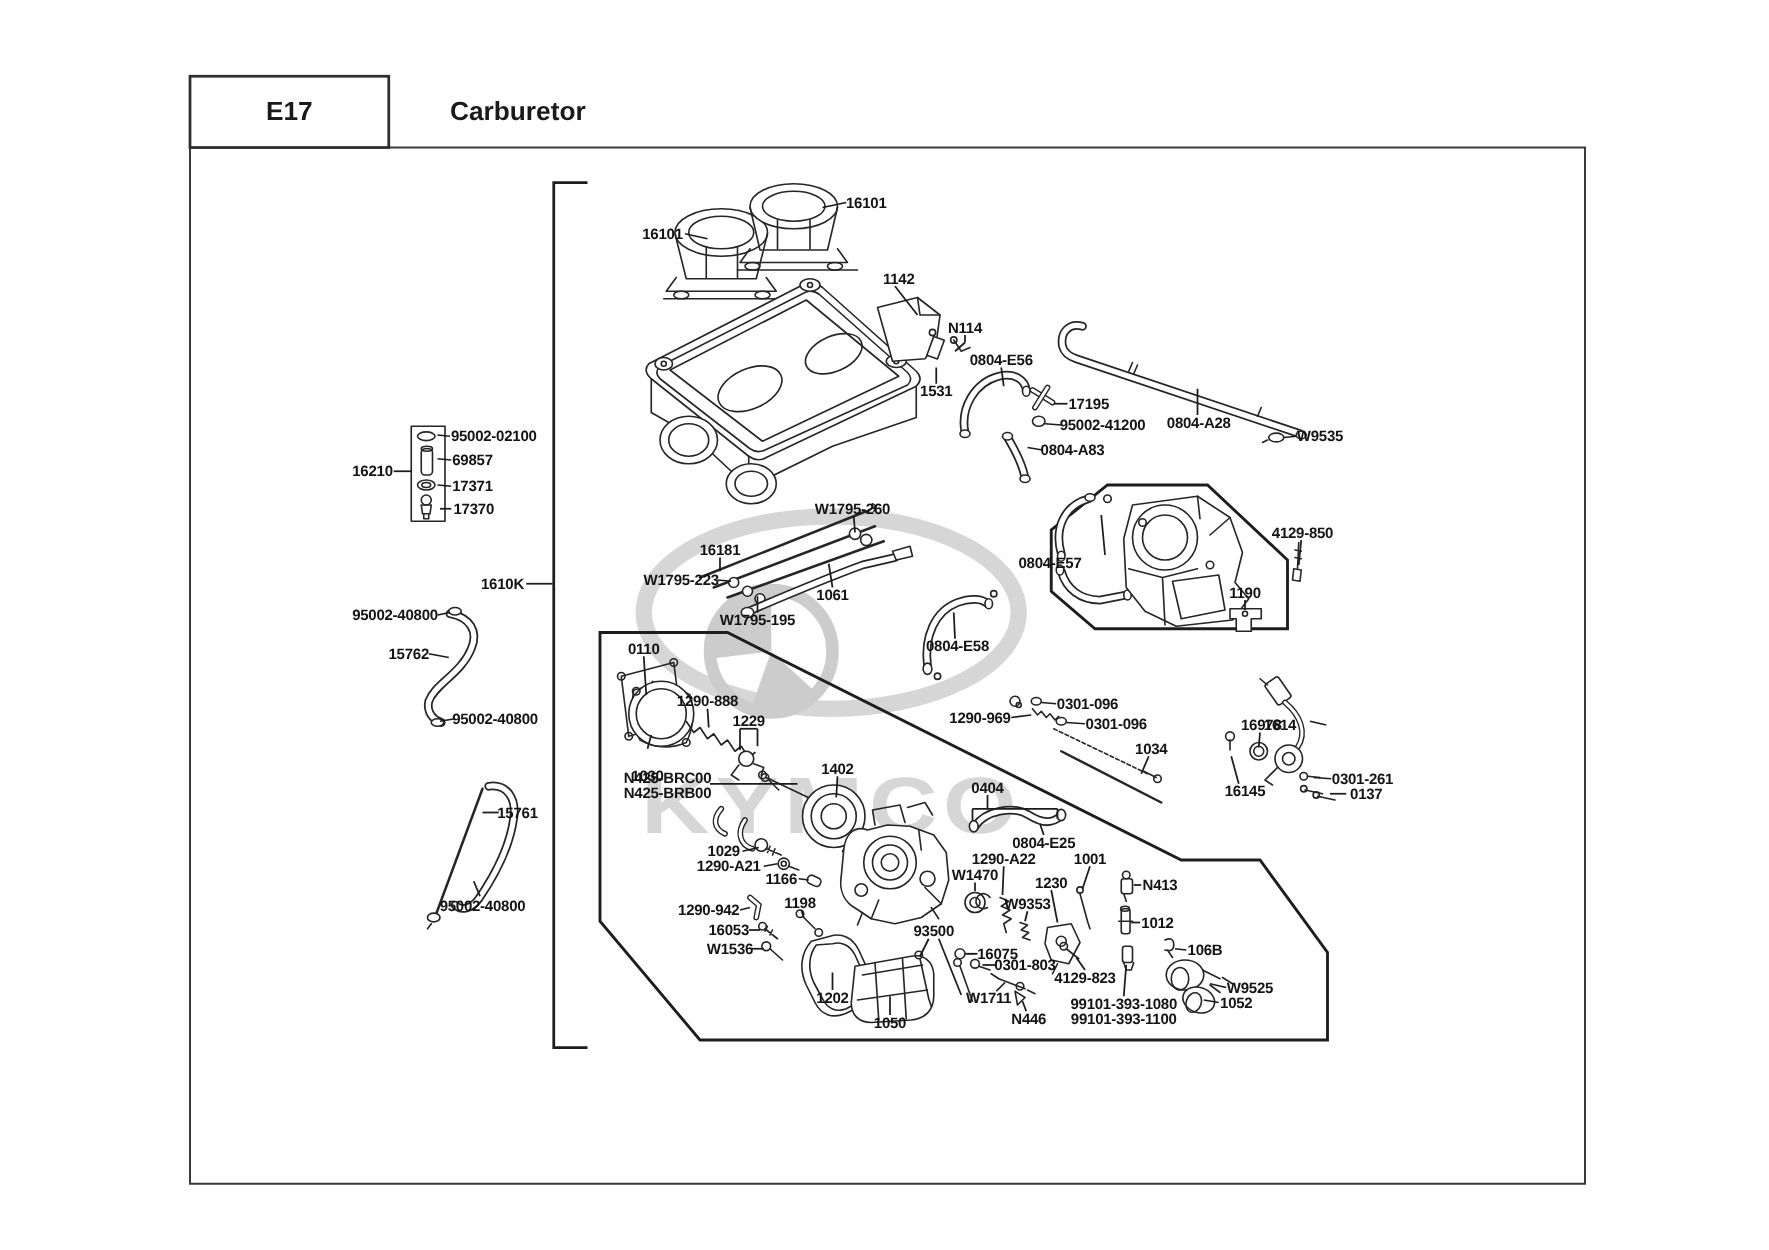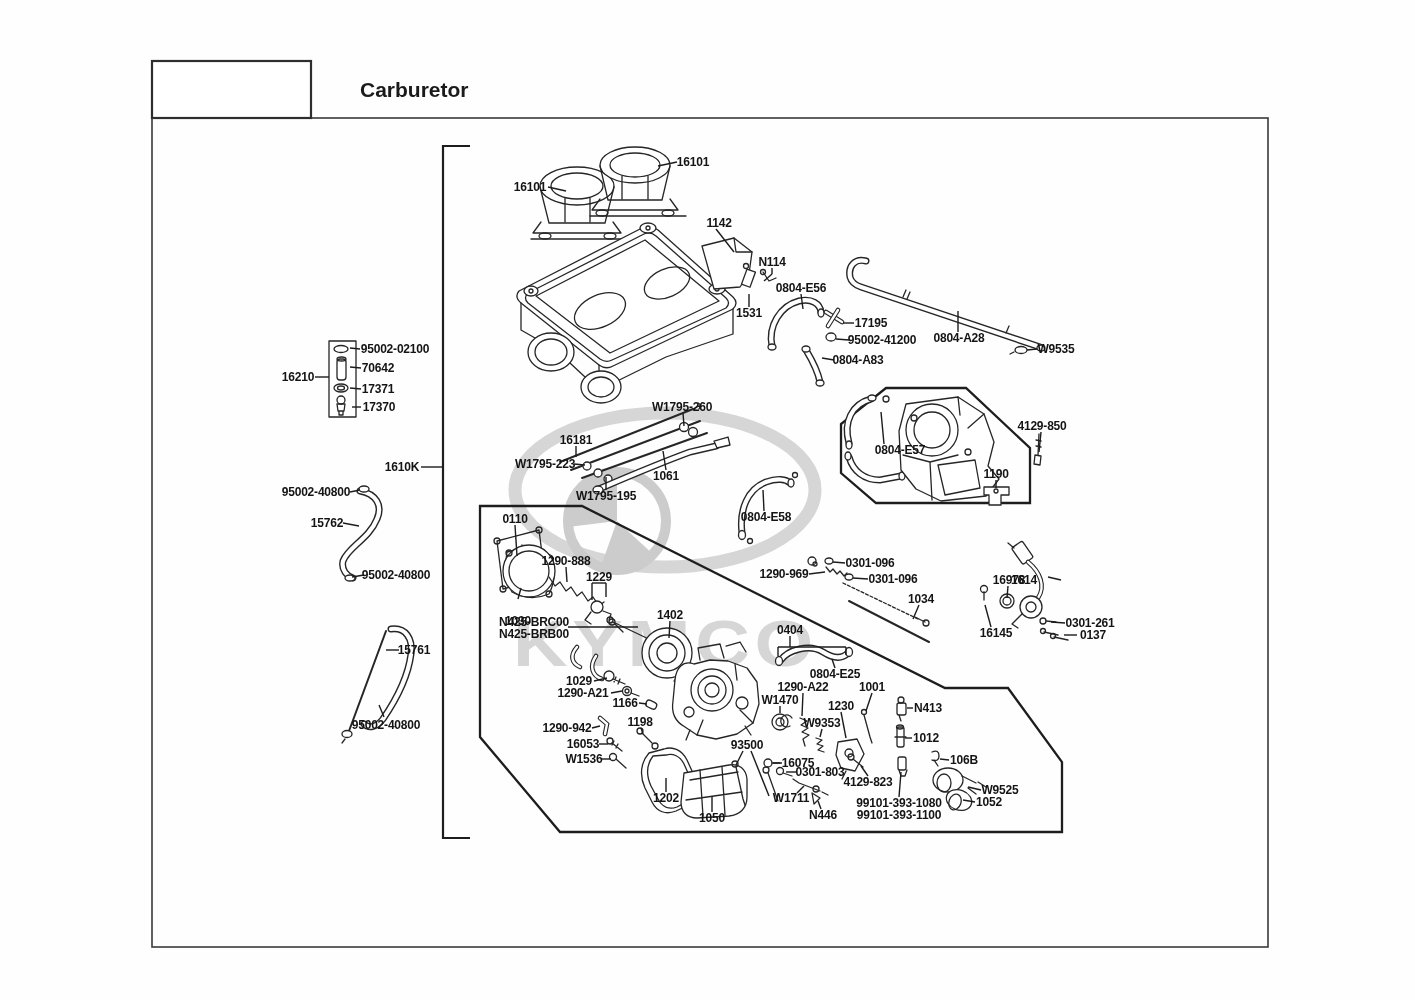--- a/index.html
+++ b/index.html
@@ -491,51 +491,54 @@
         <line x1="666" y1="792" x2="666" y2="778"></line>
         <line x1="712" y1="812" x2="712" y2="797"></line>
         <line x1="868" y1="776" x2="861" y2="766"></line>
         <line x1="949" y1="760" x2="940" y2="759"></line>
         <line x1="981" y1="790" x2="968" y2="787"></line>
         <line x1="975" y1="802" x2="963" y2="800"></line>
         <line x1="899" y1="797" x2="901" y2="772"></line>
       </g>
   </svg>
 
+  <div class="hdr-code" data-name="header-section-code">
+    <span data-name="section-code">E17</span>
+  </div>
   <div class="hdr-title" data-name="page-title">Carburetor</div>
 
   <div data-name="labels-layer">
       <div class="part-label" data-name="part-label" style="left: 530px; top: 187px;">16101</div>
       <div class="part-label" data-name="part-label" style="left: 693px; top: 162px;">16101</div>
       <div class="part-label" data-name="part-label" style="left: 719px; top: 223px;">1142</div>
       <div class="part-label" data-name="part-label" style="left: 772px; top: 262px;">N114</div>
       <div class="part-label" data-name="part-label" style="left: 749px; top: 313px;">1531</div>
       <div class="part-label" data-name="part-label" style="left: 801px; top: 288px;">0804-E56</div>
       <div class="part-label" data-name="part-label" style="left: 871px; top: 323px;">17195</div>
       <div class="part-label" data-name="part-label" style="left: 882px; top: 340px;">95002-41200</div>
       <div class="part-label" data-name="part-label" style="left: 858px; top: 360px;">0804-A83</div>
       <div class="part-label" data-name="part-label" style="left: 959px; top: 338px;">0804-A28</div>
       <div class="part-label" data-name="part-label" style="left: 1056px; top: 349px;">W9535</div>
       <div class="part-label" data-name="part-label" style="left: 395px; top: 349px;">95002-02100</div>
-      <div class="part-label" data-name="part-label" style="left: 378px; top: 368px;">70642</div>
+      <div class="part-label" data-name="part-label" style="left: 378px; top: 368px;">69857</div>
       <div class="part-label" data-name="part-label" style="left: 378px; top: 389px;">17371</div>
       <div class="part-label" data-name="part-label" style="left: 379px; top: 407px;">17370</div>
       <div class="part-label" data-name="part-label" style="left: 298px; top: 377px;">16210</div>
       <div class="part-label" data-name="part-label" style="left: 682px; top: 407px;">W1795-260</div>
       <div class="part-label" data-name="part-label" style="left: 576px; top: 440px;">16181</div>
       <div class="part-label" data-name="part-label" style="left: 545px; top: 464px;">W1795-223</div>
       <div class="part-label" data-name="part-label" style="left: 666px; top: 476px;">1061</div>
       <div class="part-label" data-name="part-label" style="left: 606px; top: 496px;">W1795-195</div>
       <div class="part-label" data-name="part-label" style="left: 402px; top: 467px;">1610K</div>
       <div class="part-label" data-name="part-label" style="left: 316px; top: 492px;">95002-40800</div>
       <div class="part-label" data-name="part-label" style="left: 327px; top: 523px;">15762</div>
       <div class="part-label" data-name="part-label" style="left: 396px; top: 575px;">95002-40800</div>
       <div class="part-label" data-name="part-label" style="left: 414px; top: 650px;">15761</div>
       <div class="part-label" data-name="part-label" style="left: 386px; top: 725px;">95002-40800</div>
-      <div class="part-label" data-name="part-label" style="left: 900px; top: 450px;">0804-E57</div>
+      <div class="part-label" data-name="part-label" style="left: 840px; top: 450px;">0804-E57</div>
       <div class="part-label" data-name="part-label" style="left: 1042px; top: 426px;">4129-850</div>
       <div class="part-label" data-name="part-label" style="left: 996px; top: 474px;">1190</div>
       <div class="part-label" data-name="part-label" style="left: 766px; top: 517px;">0804-E58</div>
       <div class="part-label" data-name="part-label" style="left: 870px; top: 563px;">0301-096</div>
       <div class="part-label" data-name="part-label" style="left: 784px; top: 574px;">1290-969</div>
       <div class="part-label" data-name="part-label" style="left: 893px; top: 579px;">0301-096</div>
       <div class="part-label" data-name="part-label" style="left: 921px; top: 599px;">1034</div>
       <div class="part-label" data-name="part-label" style="left: 1009px; top: 580px;">16978</div>
       <div class="part-label" data-name="part-label" style="left: 1024px; top: 580px;">1614</div>
       <div class="part-label" data-name="part-label" style="left: 996px; top: 633px;">16145</div>

